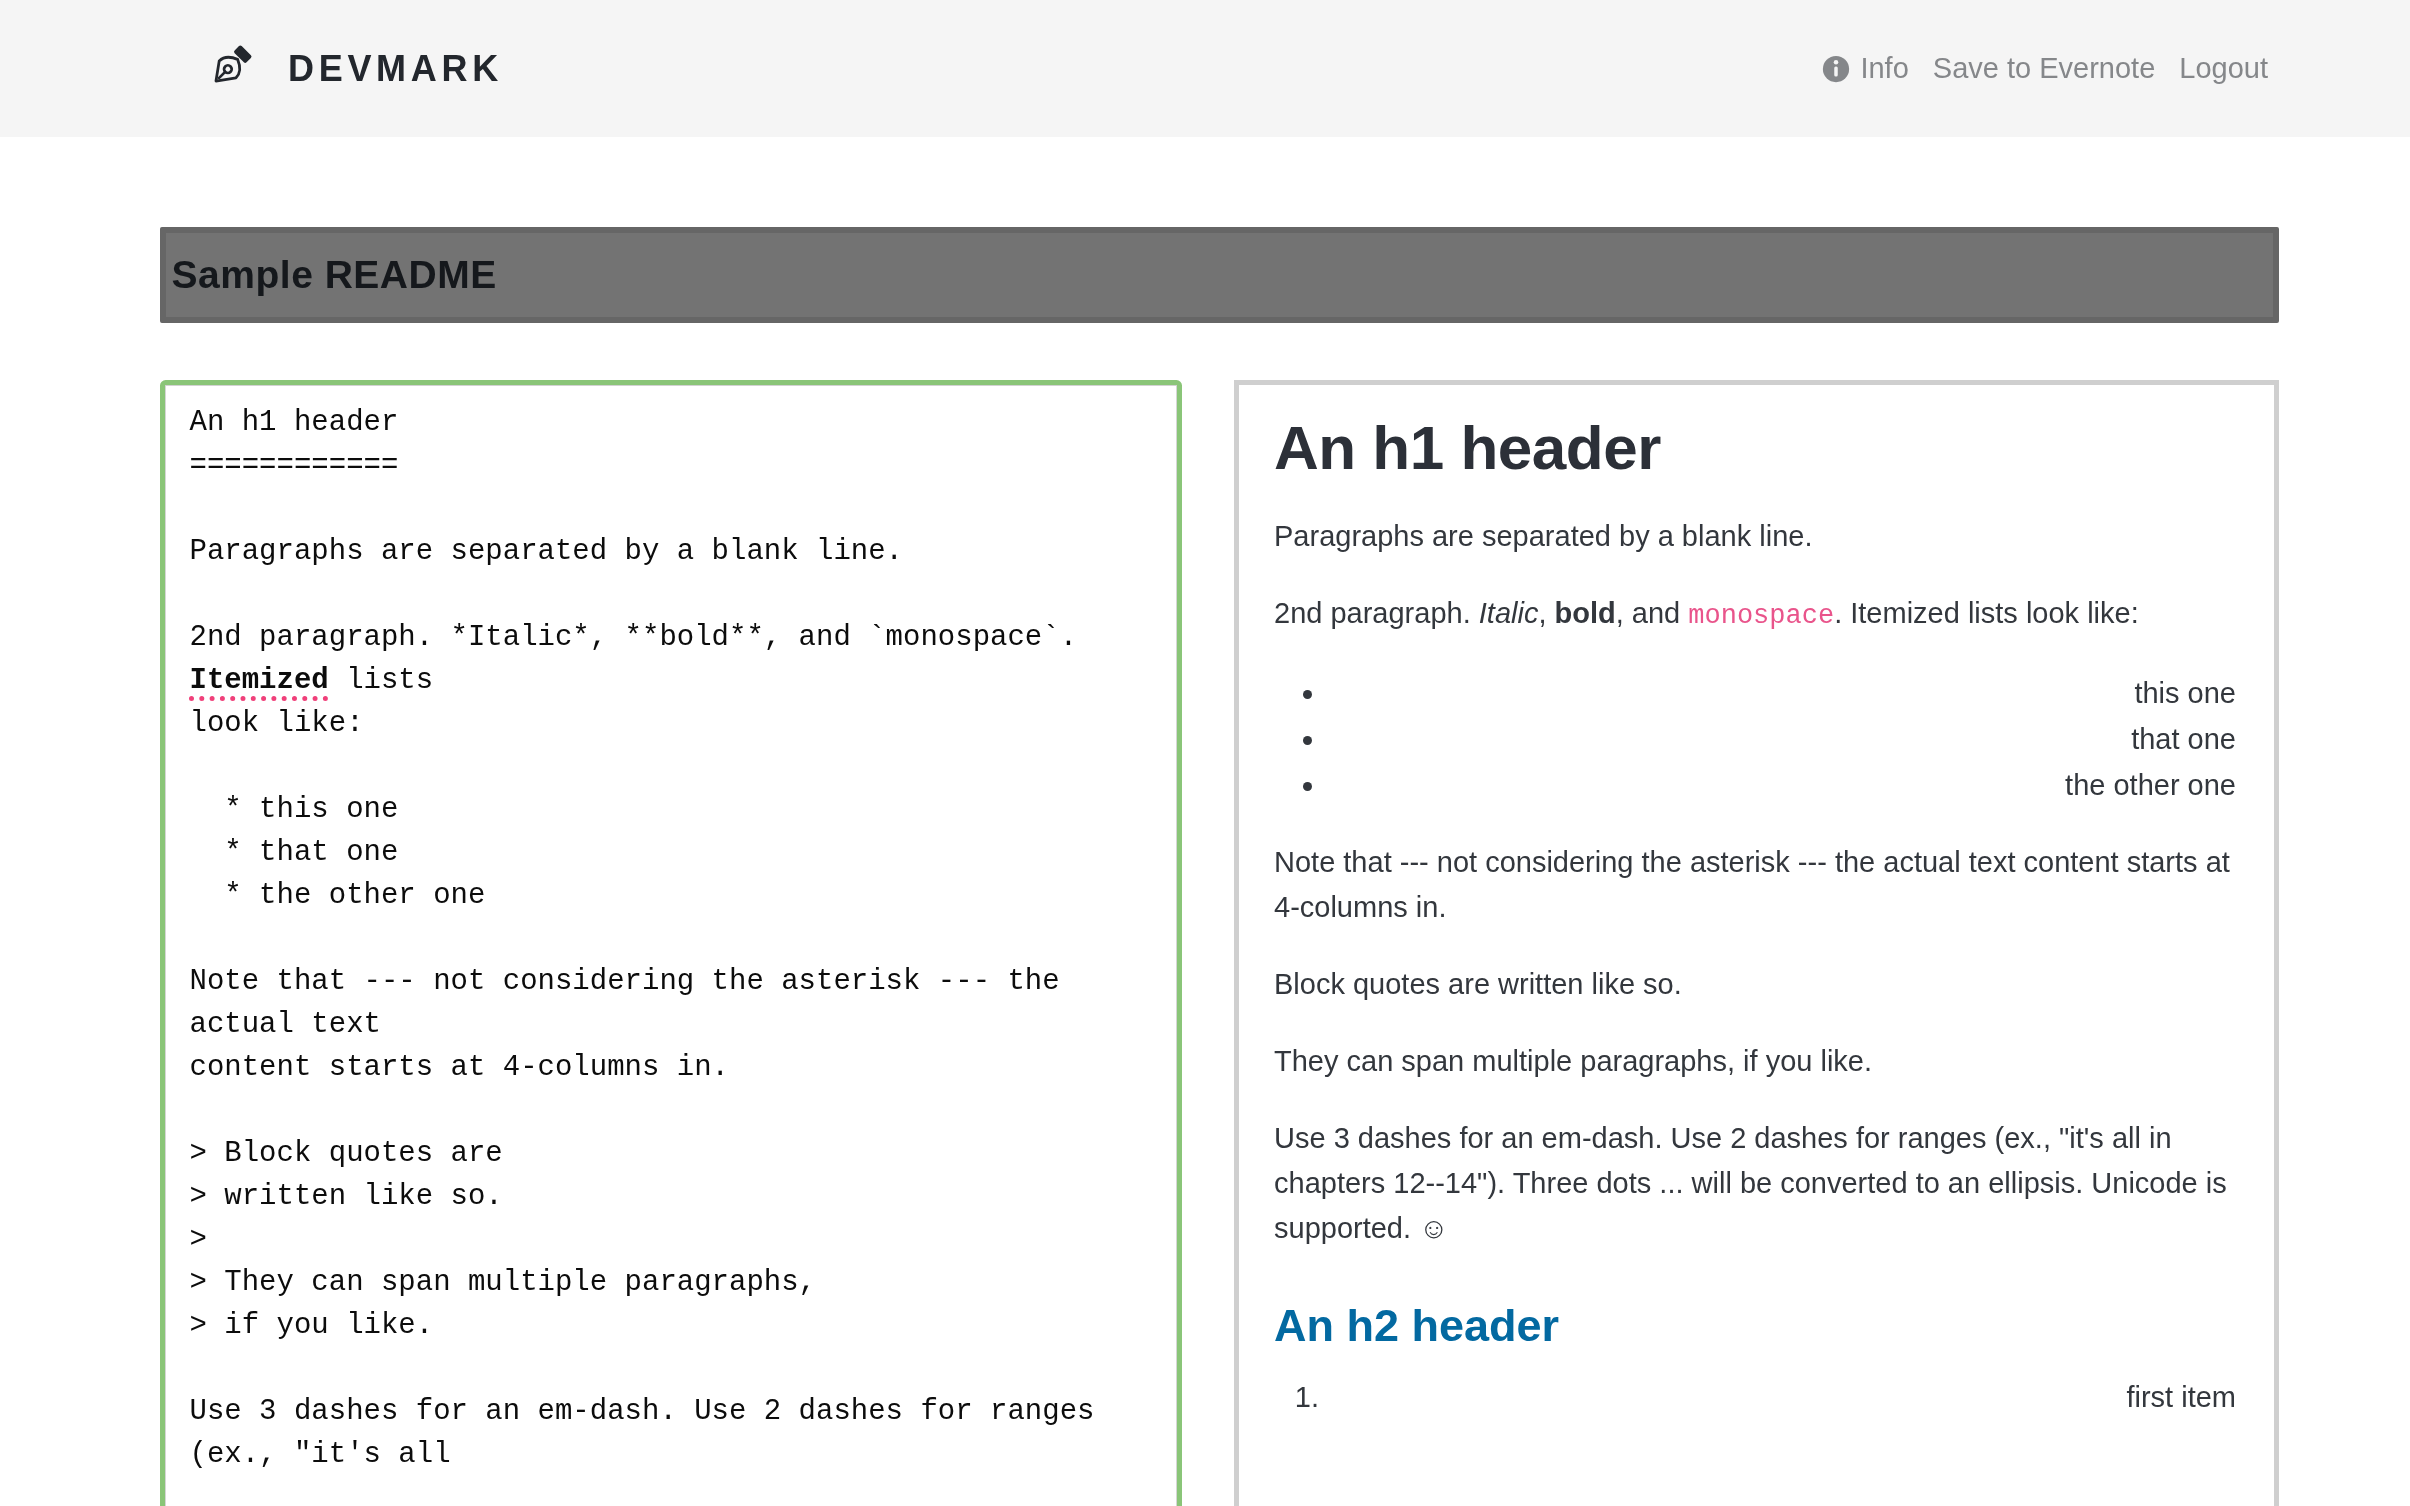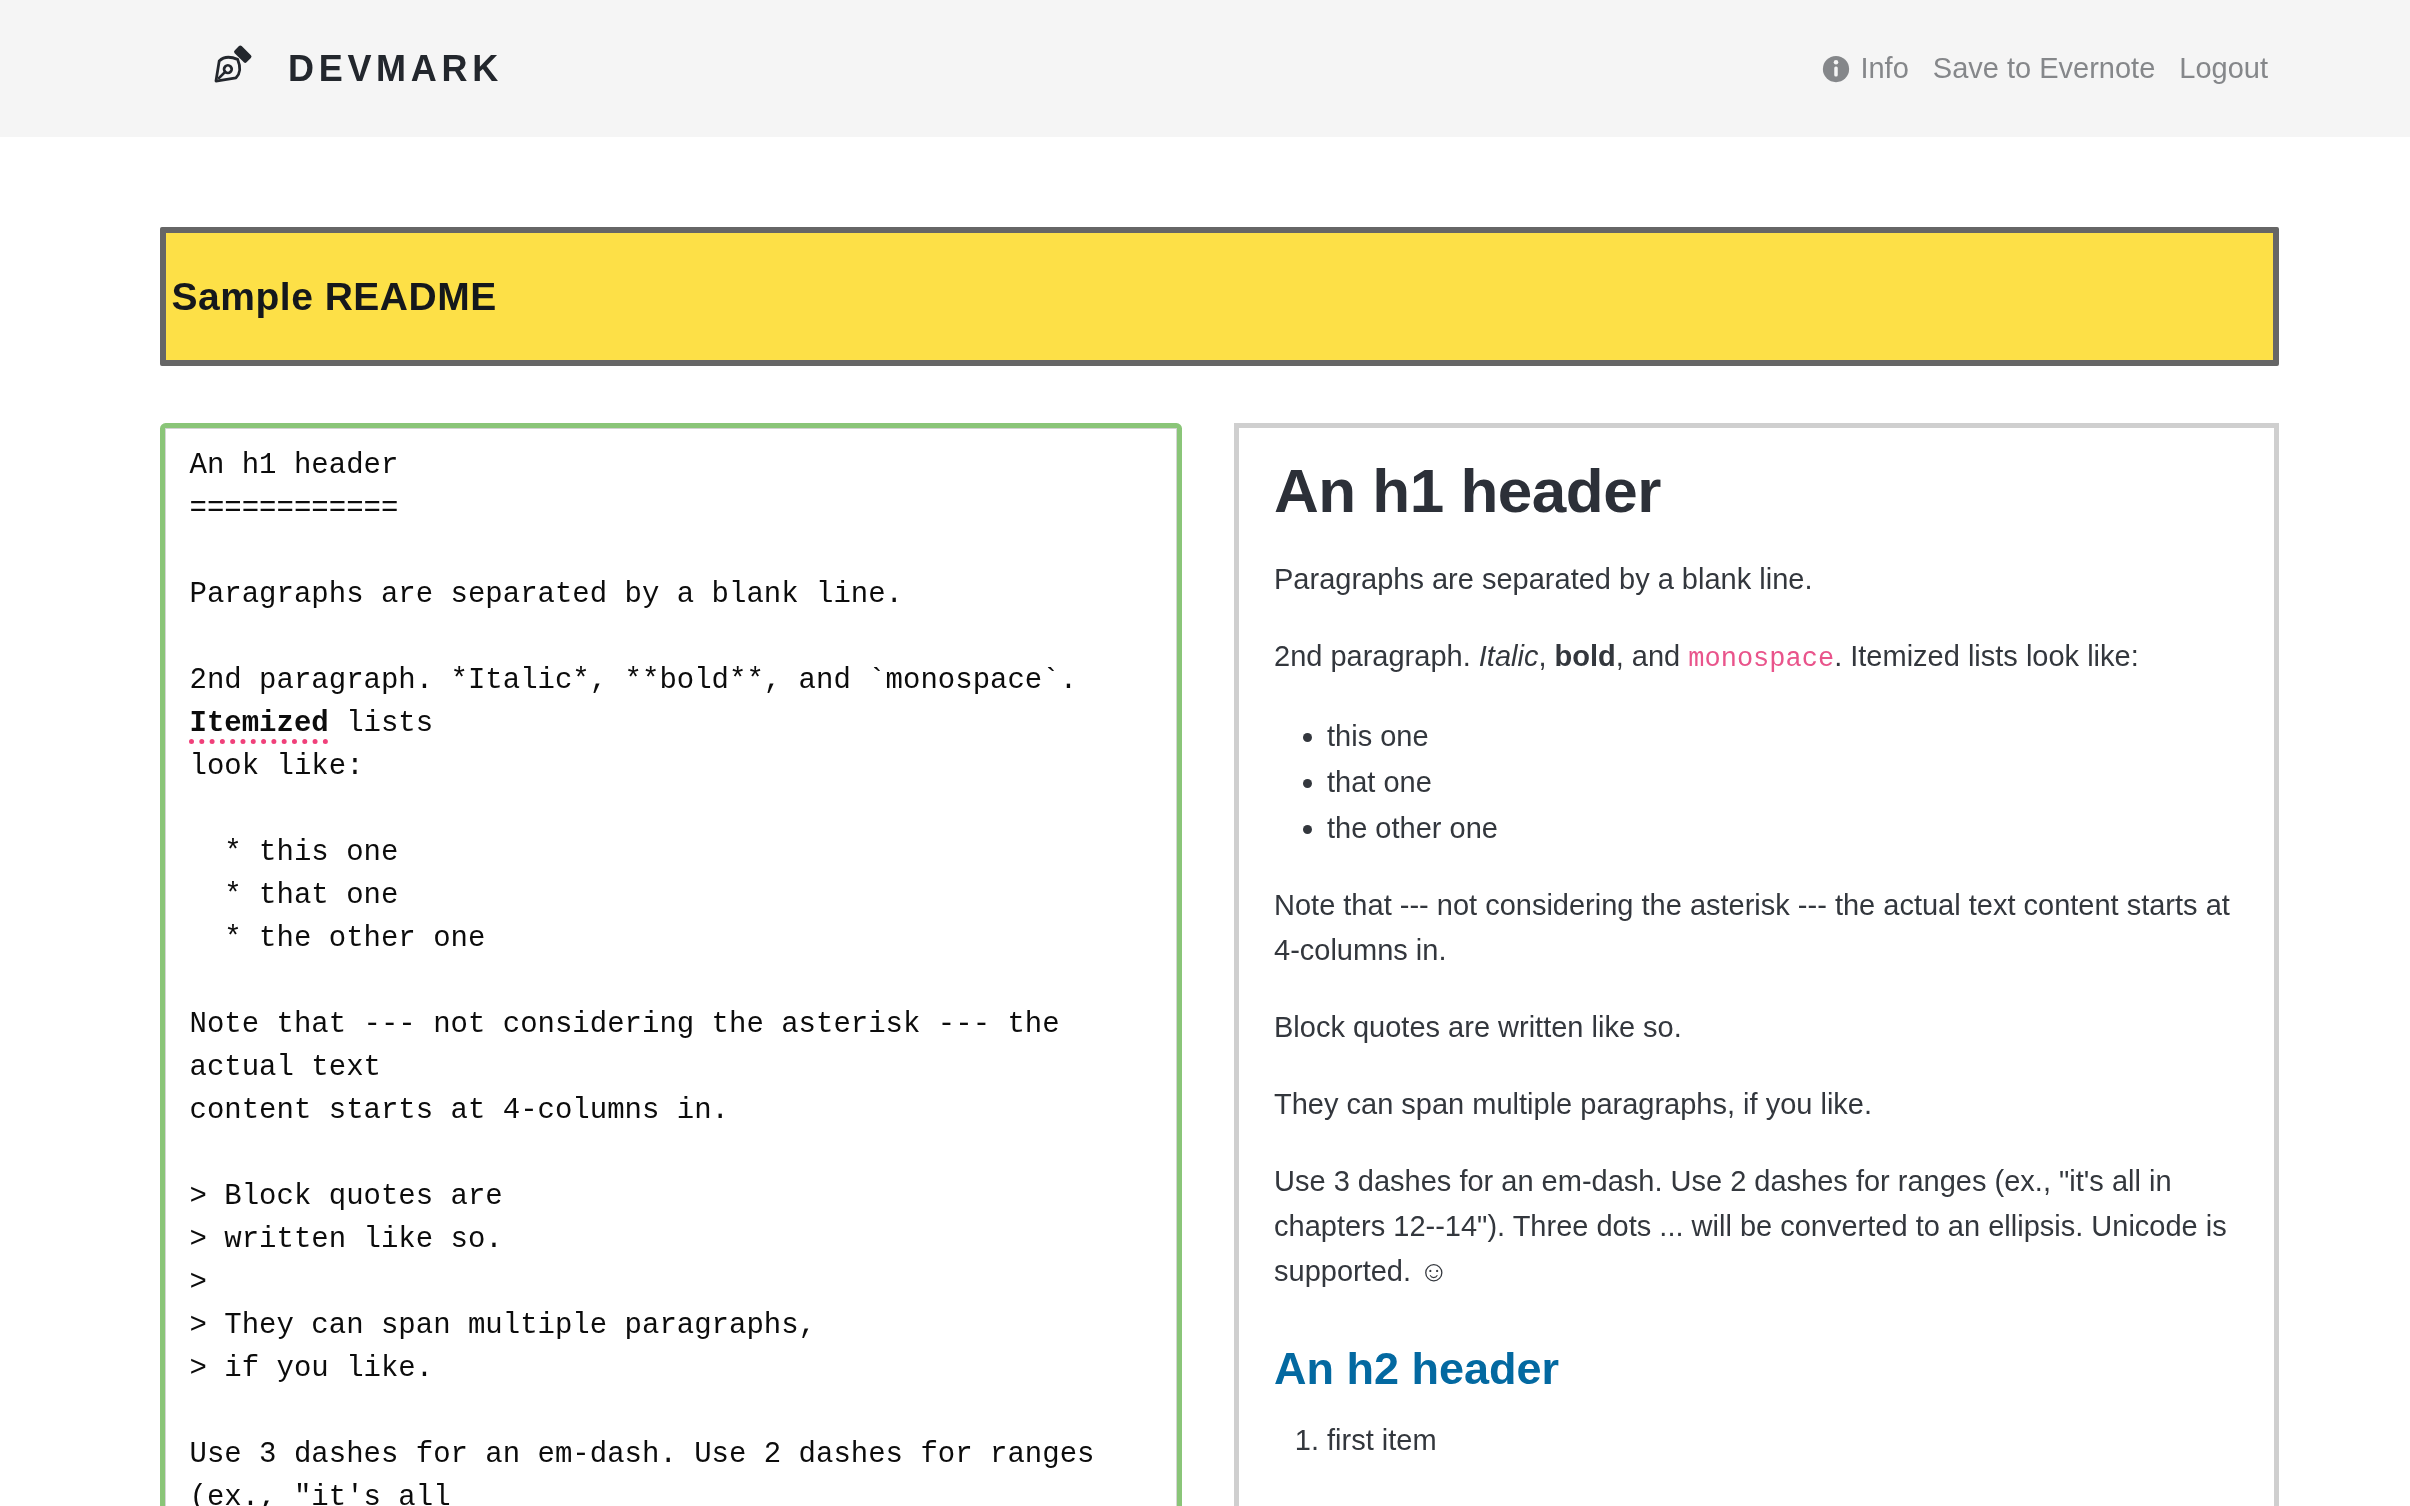--- a/index.html
+++ b/index.html
@@ -51,25 +51,25 @@
   .info-icon-svg { width: 30px; height: 30px; display: block; }
 
   
   .main {
     margin: 0 132px 0 160px;
   }
 
   
   .title-box {
     margin-top: 90px;
-    height: 139px;
+    height: 96px;
     box-sizing: border-box;
     border: 6.6px solid #666666;
     border-radius: 1.9px;
-    background: #fde047;
+    background: #737373;
     display: flex;
     align-items: center;
     padding-left: 5.6px;
   }
   .title-box .doc-title {
     font-size: 39px;
     font-weight: 700;
     color: #15181c;
     letter-spacing: 0.5px;
   }
@@ -140,20 +140,21 @@
     font-size: 45px;
     line-height: 1.15;
     font-weight: 700;
     color: #0369a1;
     margin: 49px 0 22.6px 0;
   }
   .preview-pane p { margin: 0 0 32px 0; }
   .preview-pane ul, .preview-pane ol {
     margin: 0 0 32px 0;
     padding-left: 53px;
+    text-align: right;
   }
   .preview-pane li { margin-bottom: 0.9px; }
   .md-code {
     font-family: Liberation Mono, monospace;
     font-size: 27px;
     color: #e9548b;
   }
 </style>
 </head>
 <body>

